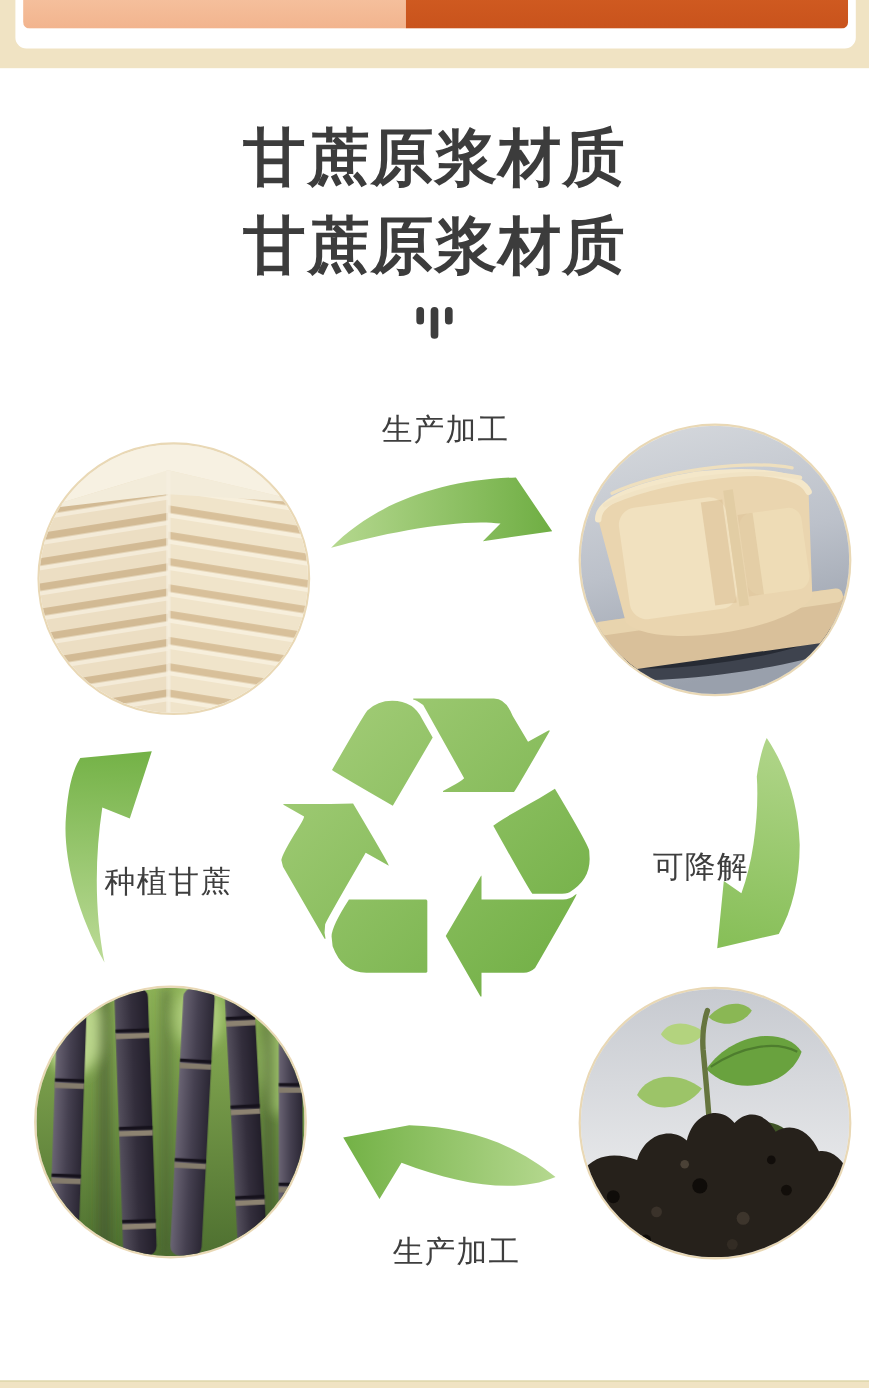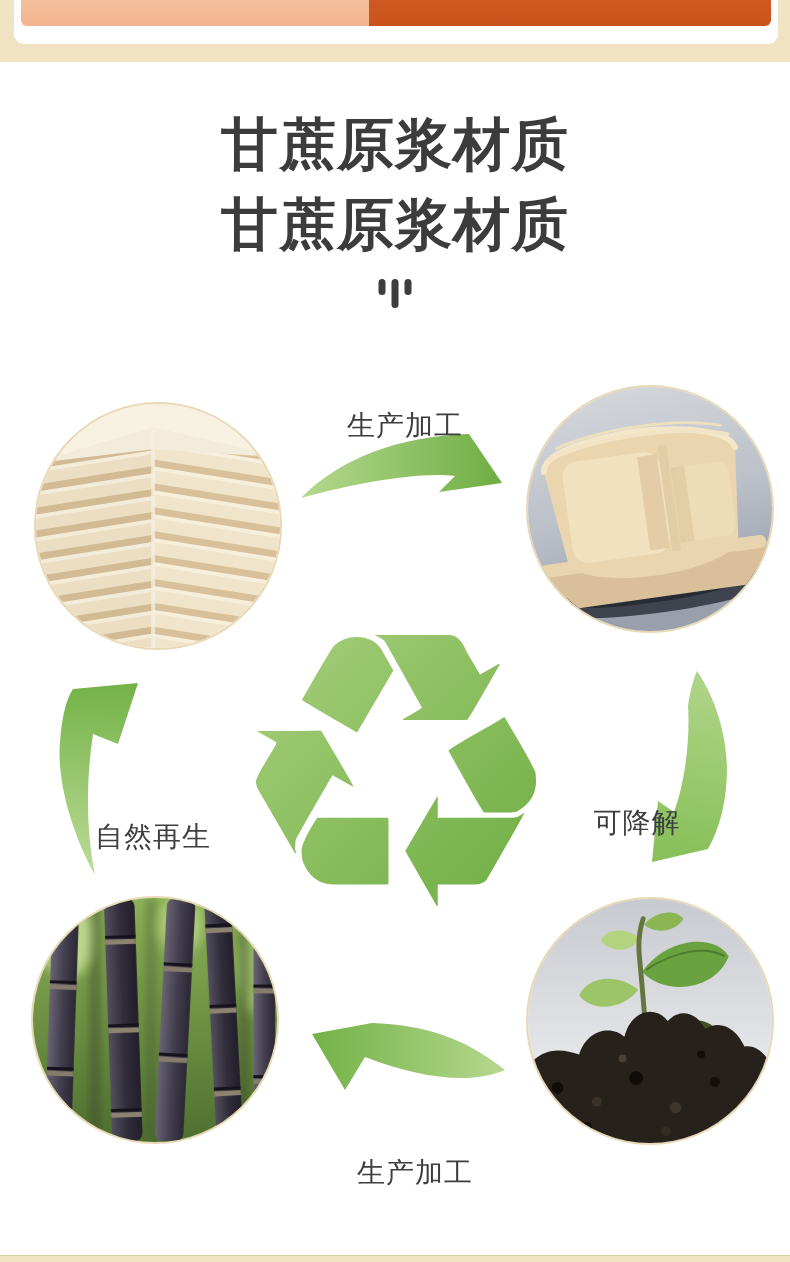--- a/index.html
+++ b/index.html
@@ -27,21 +27,21 @@
     position:absolute;width:248px;height:248px;border-radius:50%;
     border:2px solid #e9d8b5;box-sizing:border-box;overflow:hidden;background:#f5f0e4;
   }
   .circle svg{display:block;width:100%;height:100%;}
   .c-tl{left:34px;top:402px;}
   .c-tr{left:526px;top:385px;}
   .c-bl{left:31px;top:896px;}
   .c-br{left:526px;top:897px;}
   .cycle-label{
     position:absolute;transform:translateX(-50%);
-    font-size:28px;font-weight:500;color:#3e3e3e;white-space:nowrap;letter-spacing:1px;margin-top:35px;
+    font-size:28px;font-weight:500;color:#3e3e3e;white-space:nowrap;letter-spacing:1px;
   }
   .lbl-top{left:405px;top:372px;}
   .lbl-right{left:637px;top:769px;}
   .lbl-bottom{left:415px;top:1119px;}
   .lbl-left{left:153px;top:783px;}
   
   .bottom-strip{position:absolute;left:0;bottom:0;width:790px;height:6px;background:#f0e3c3;border-top:1px solid #d8d2a2;}
 </style>
 </head>
 <body>
@@ -252,17 +252,17 @@
       <circle cx="96" cy="162" r="4" fill="#4a4136"></circle>
         <circle cx="176" cy="158" r="4" fill="#110d0a"></circle>
       <circle cx="206" cy="238" r="5" fill="#0f0c09"></circle>
         <circle cx="28" cy="228" r="4" fill="#3a322a"></circle>
     </svg>
   </div>
 
   <div class="cycle-label lbl-top">生产加工</div>
   <div class="cycle-label lbl-right">可降解</div>
   <div class="cycle-label lbl-bottom">生产加工</div>
-  <div class="cycle-label lbl-left">自然再生</div>
+  <div class="cycle-label lbl-left">种植甘蔗</div>
 
   <div class="bottom-strip"></div>
 
 </div>
 
 </body></html>

